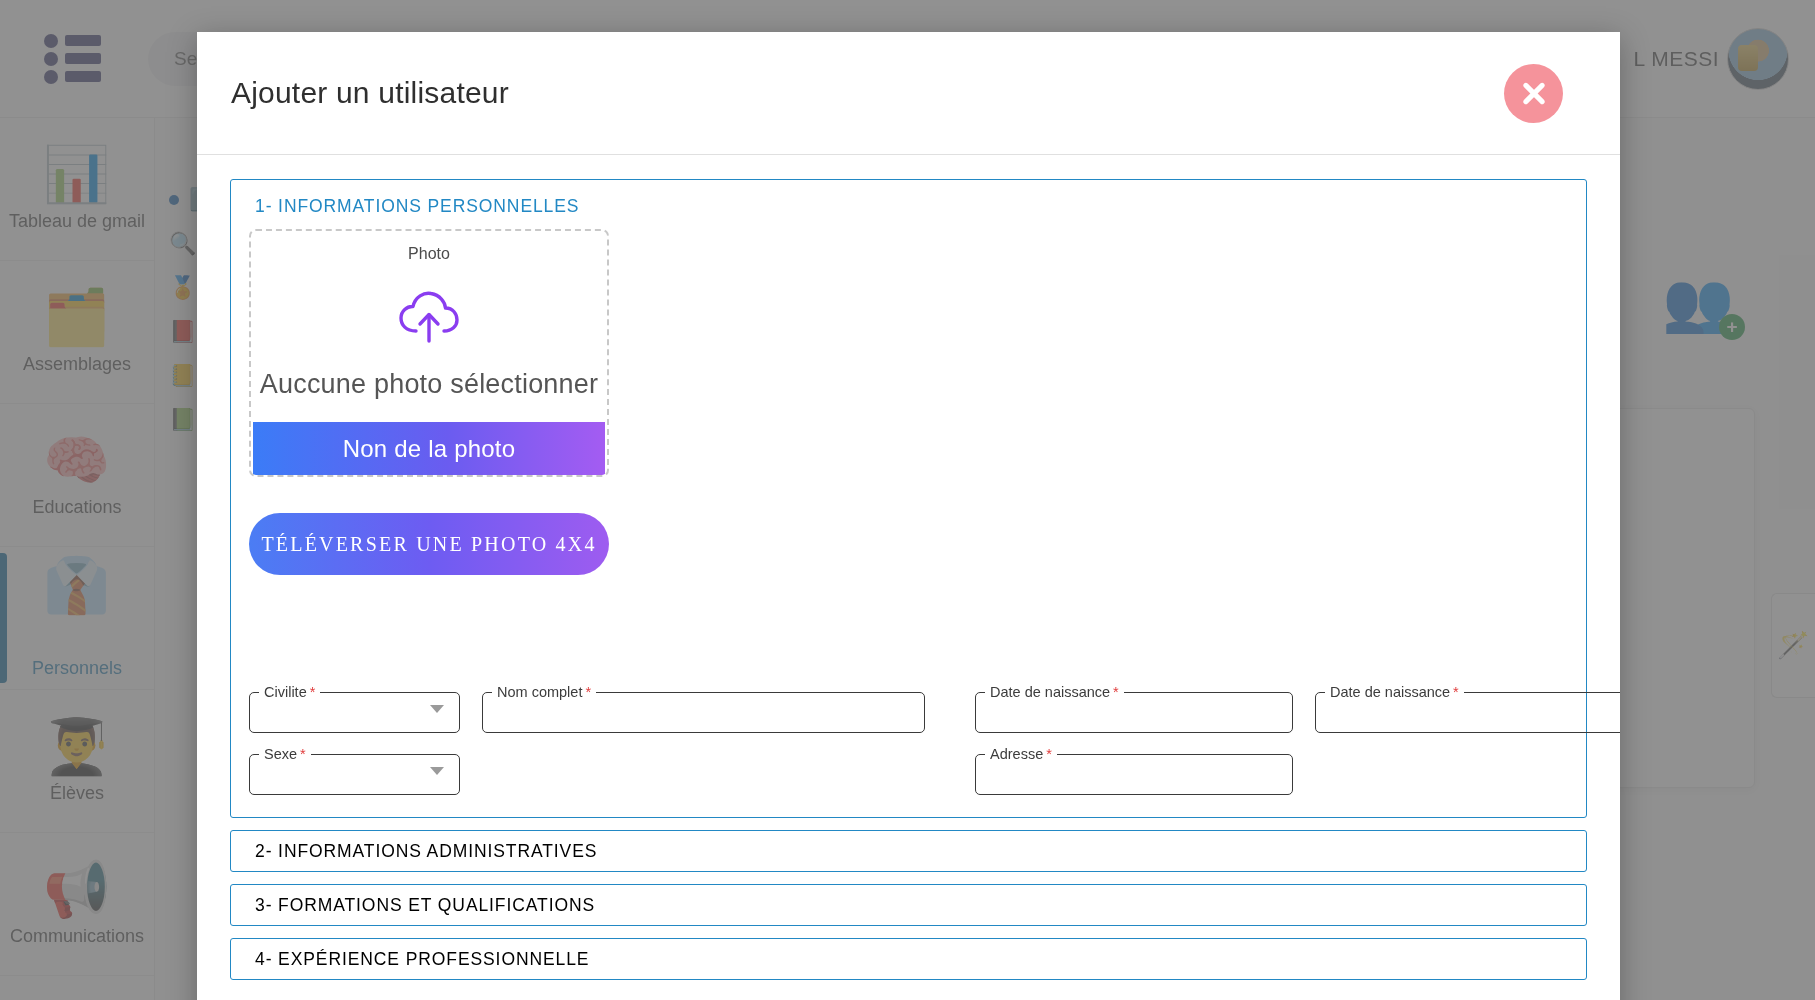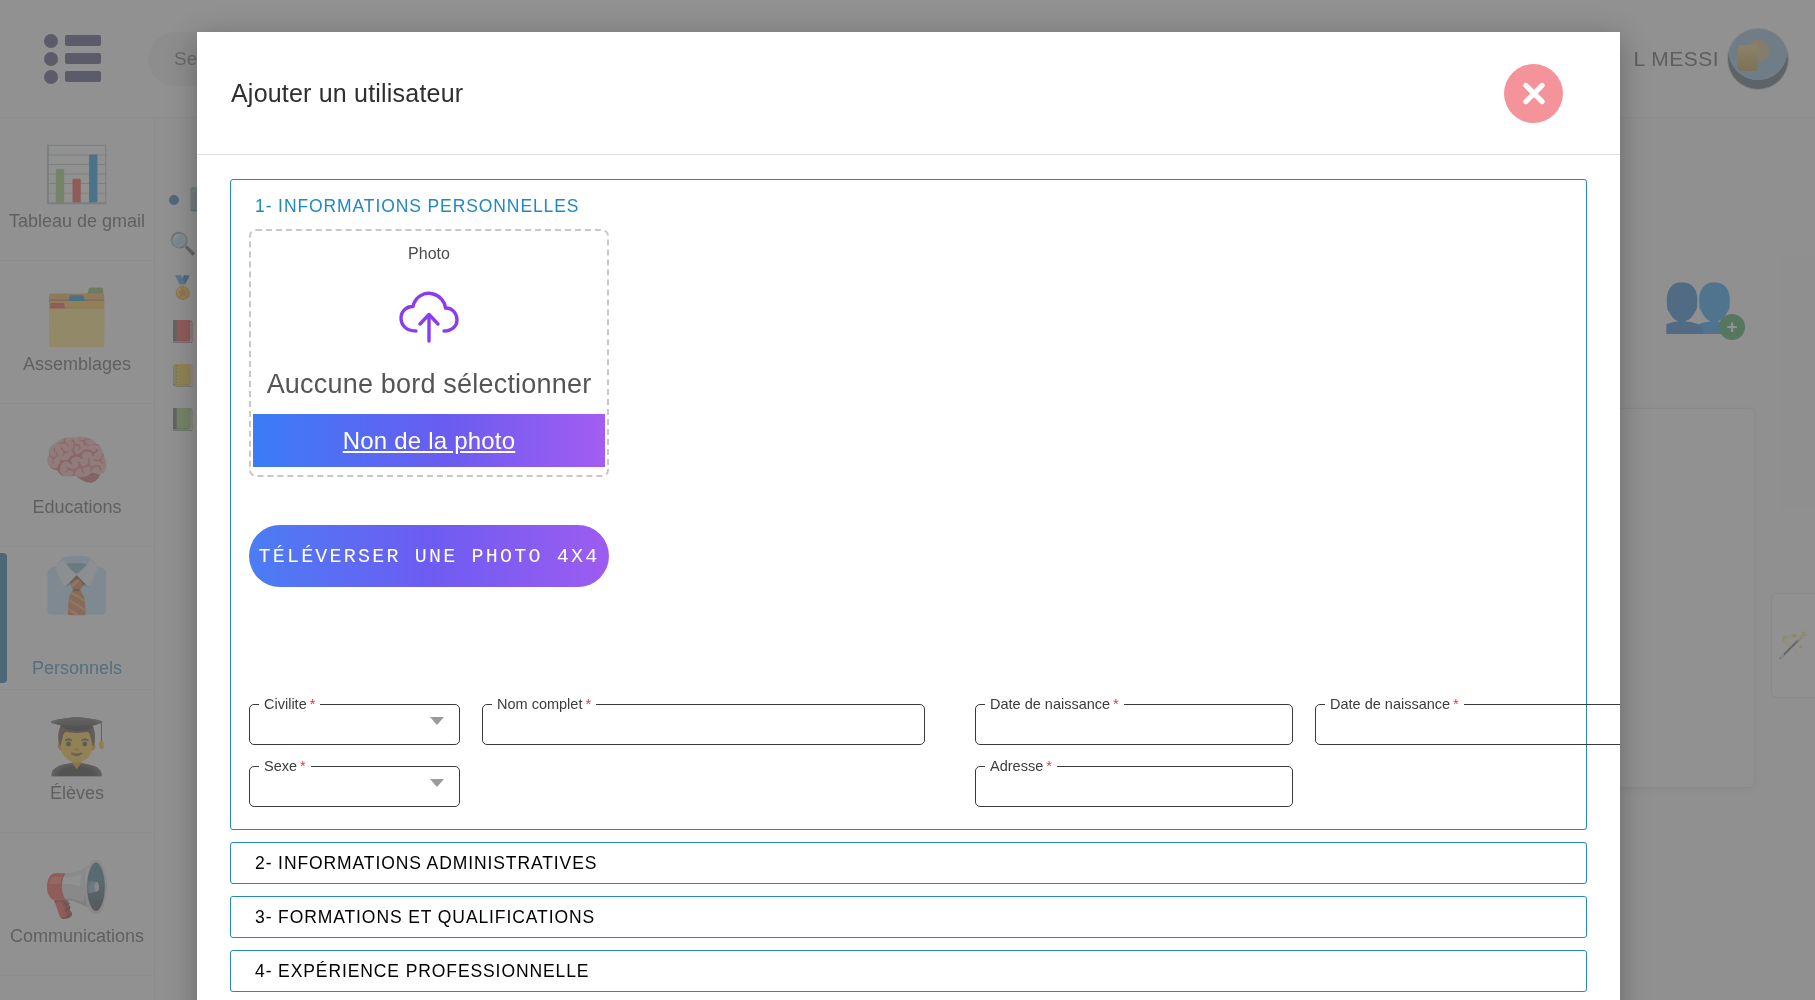--- a/index.html
+++ b/index.html
@@ -126,21 +126,21 @@
     box-shadow: 0 6px 28px rgba(0,0,0,.28);
     display: flex; flex-direction: column;
     overflow: hidden;
   }
   .modal-header {
     height: 123px; flex: 0 0 123px;
     display: flex; align-items: center;
     padding: 0 35px 0 34px;
     border-bottom: 1px solid #e0e0e0;
   }
-  .modal-title { font-size: 25px; color: #2f2f2f; font-weight: normal; letter-spacing: .2px; }
+  .modal-title { font-size: 30px; color: #2f2f2f; font-weight: normal; letter-spacing: .2px; }
   .modal-header .hspacer { flex: 1 1 auto; }
   .close-btn {
     width: 59px; height: 59px; border-radius: 50%;
     background: #f5939b; border: none; cursor: pointer;
     display: flex; align-items: center; justify-content: center;
     position: relative; margin-right: 22px;
   }
   .close-btn .xb {
     position: absolute; width: 28px; height: 5px; border-radius: 3px; background: #fff;
   }
@@ -167,34 +167,34 @@
     position: relative;
     display: flex; flex-direction: column; align-items: center;
     padding-top: 14px;
     background: #fff;
     overflow: hidden;
   }
   .photo-label { font-size: 16px; color: #4b4b4b; }
   .cloud-wrap { margin-top: 26px; }
   .no-photo-text { font-size: 27px; color: #555; margin-top: 20px; letter-spacing: .2px; }
   .photo-name-bar {
-    position: absolute; left: 2px; right: 2px; bottom: 8px;
+    position: absolute; left: 2px; right: 2px; bottom: 0;
     height: 53px;
     background: linear-gradient(90deg,#3b7cf7 0%, #6a5cf0 55%, #a45cf2 100%);
     display: flex; align-items: center; justify-content: center;
-    color: #ffffff; font-size: 24px; letter-spacing: .2px; text-decoration: underline;
+    color: #ffffff; font-size: 24px; letter-spacing: .2px;
   }
 
   .upload-btn {
-    margin-top: 48px; margin-left: 0;
+    margin-top: 36px; margin-left: 0;
     width: 360px; height: 62px; border: none; cursor: pointer;
     border-radius: 34px;
     background: linear-gradient(90deg,#4b7df4 0%, #6d5cf2 50%, #9e5cf0 100%);
     color: #ffffff; font-size: 20px; letter-spacing: 2.2px;
-    font-family: Liberation Mono, monospace;
+    font-family: Liberation Serif, serif;
   }
 
   .fields-grid {
     display: grid;
     grid-template-columns: 211px 443px 6px 318px 318px;
     column-gap: 22px; row-gap: 14px;
     margin-top: 110px;
   }
   .grid-gap { grid-column: 3; }
 
@@ -368,21 +368,21 @@
 
       <div class="photo-box">
         <span class="photo-label">Photo</span>
         <span class="cloud-wrap">
           <svg width="62" height="56" viewBox="0 0 62 56" fill="none">
             <path d="M18 42 C8 42 3 36 3 29 C3 22 9 17 15 17.5 C17 8 26 3 33 4.5 C42 6 47 13 47.5 19 C55 19 59 25 59 31 C59 37 54 42 46 42" stroke="#8a3df0" stroke-width="3.4" stroke-linecap="round" stroke-linejoin="round"></path>
             <path d="M31 52 L31 26" stroke="#8a3df0" stroke-width="3.4" stroke-linecap="round"></path>
             <path d="M22 35 L31 25.5 L40 35" stroke="#8a3df0" stroke-width="3.4" stroke-linecap="round" stroke-linejoin="round"></path>
           </svg>
         </span>
-        <span class="no-photo-text">Auccune bord sélectionner</span>
+        <span class="no-photo-text">Auccune photo sélectionner</span>
         <div class="photo-name-bar">Non de la photo</div>
       </div>
 
       <button class="upload-btn">TÉLÉVERSER UNE PHOTO 4X4</button>
 
       <div class="fields-grid">
 
         <div class="mfield select">
           <fieldset>
               <legend><span>Civilite</span><span class="req">*</span></legend>

